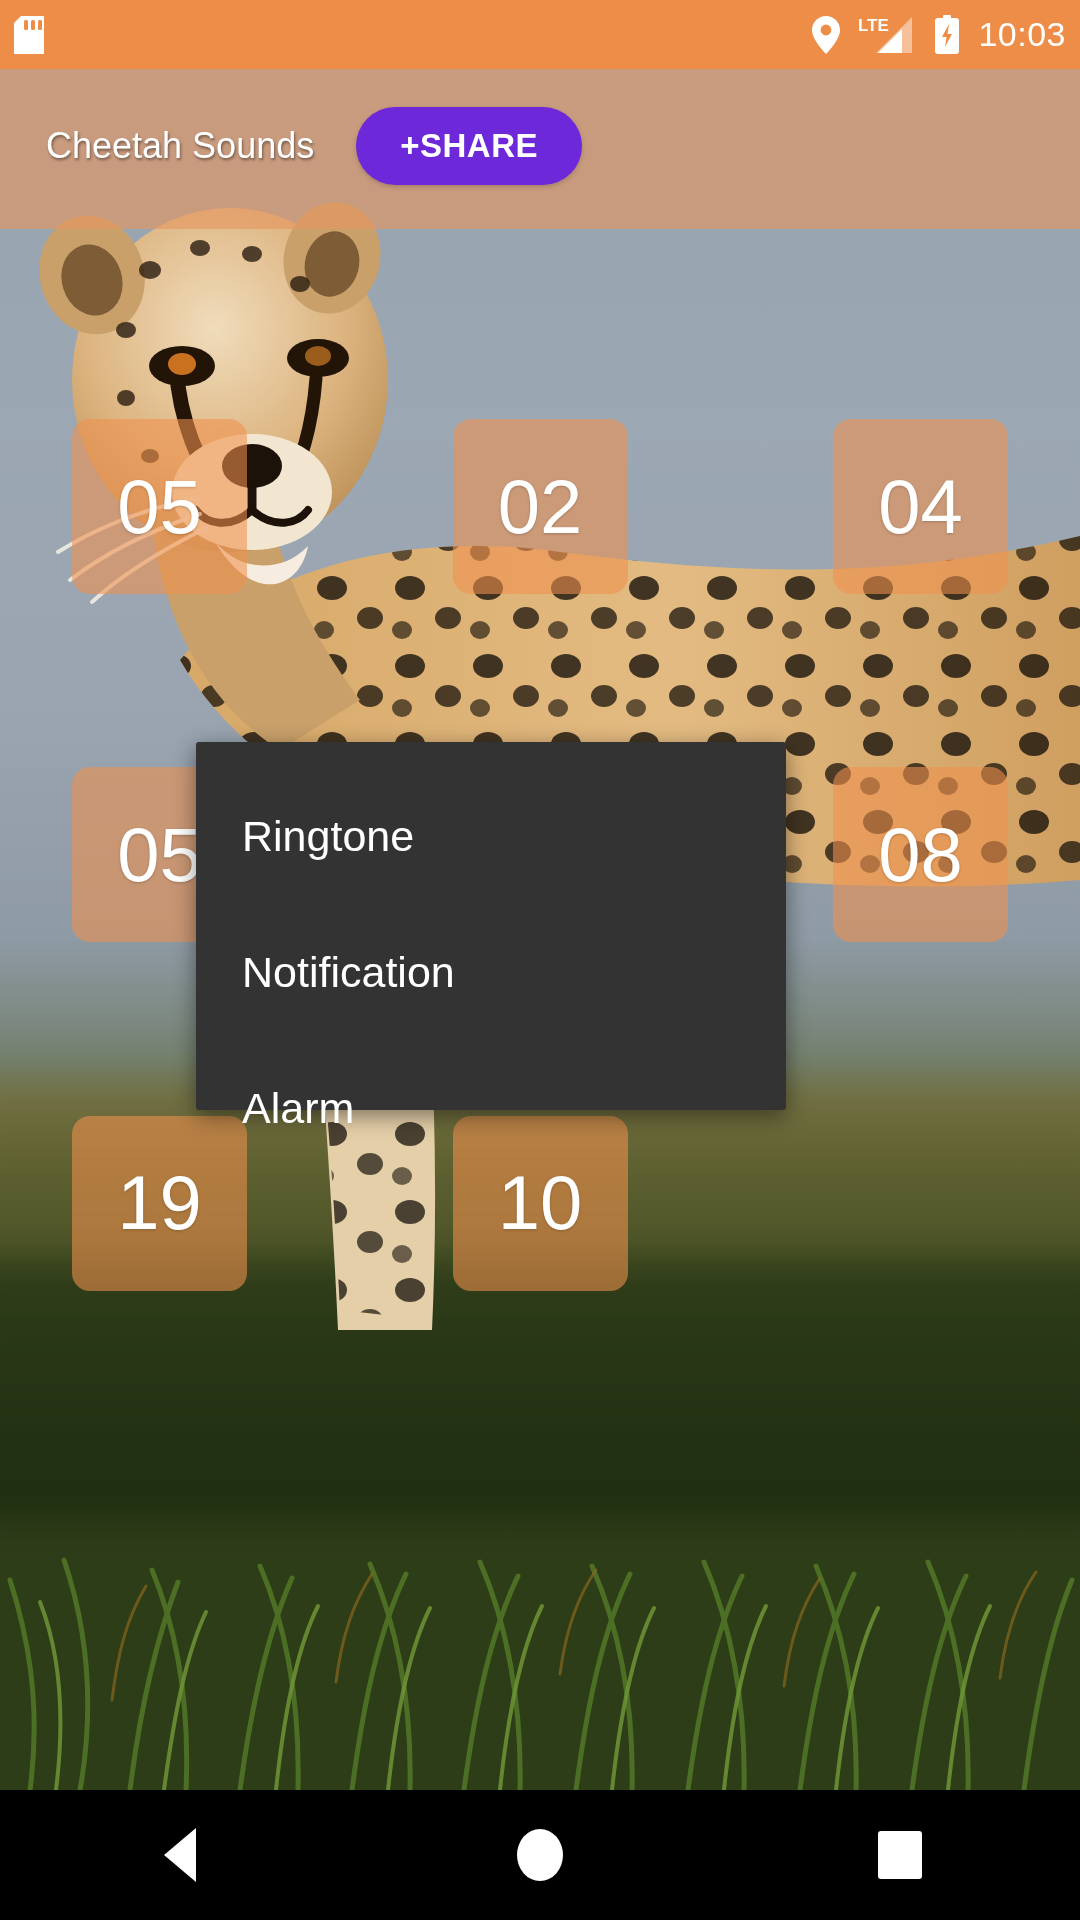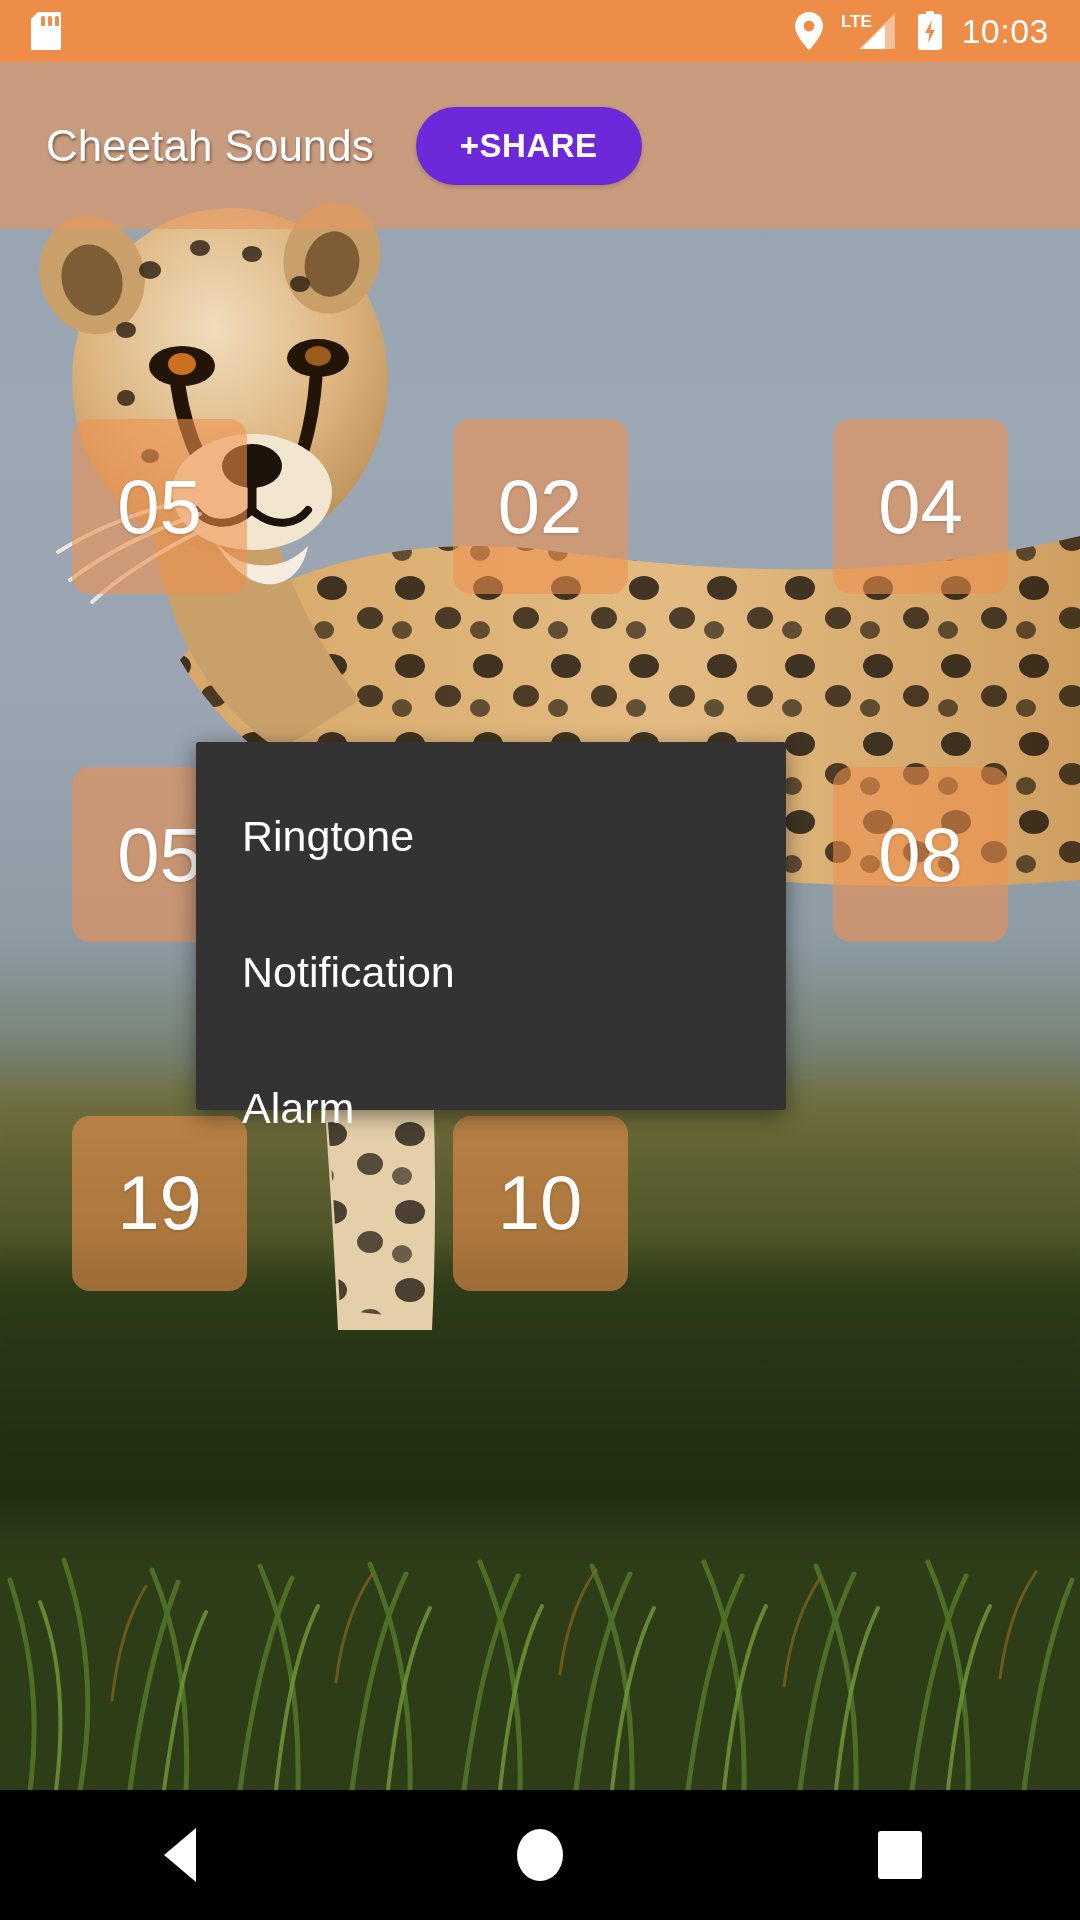--- a/index.html
+++ b/index.html
@@ -39,39 +39,39 @@
   
   .grass { position:absolute; left:0; bottom:0; width:1080px; height:560px;
     overflow:hidden; }
   .grass svg { position:absolute; left:0; bottom:0; }
 
   
   .cheetah { position:absolute; left:0; top:180px; width:1080px; height:1260px; }
 
   
   .statusbar {
-    position:absolute; left:0; top:0; width:1080px; height:62px;
+    position:absolute; left:0; top:0; width:1080px; height:69px;
     background:#ee8d47;
-    display:flex; align-items:center; padding:0 31px;
+    display:flex; align-items:center; padding:0 14px;
     z-index:40;
   }
   .sb-left { display:flex; align-items:center; gap:10px; }
   .sb-right { margin-left:auto; display:flex; align-items:center; gap:18px; }
   .sb-icon { display:flex; align-items:center; }
   .clock { color:#fff; font-size:34px; letter-spacing:.5px; font-weight:400;text-align:center; }
 
   
   .appbar {
     position:absolute; left:0; top:62px; width:1080px; height:167px;
     background:rgba(230,150,95,.62);
     display:flex; align-items:center; padding:0 46px;
     z-index:30;
   }
   .app-title {
-    color:#fff; font-size:44px; font-weight:400;
+    color:#fff; font-size:36px; font-weight:400;
     text-shadow:1px 2px 3px rgba(0,0,0,.45);
     white-space:nowrap;
   }
   .share-btn {
     margin-left:42px;
     background:#6d28d9;
     color:#fff; font-size:33px; font-weight:bold;
     letter-spacing:.5px;
     border:none; border-radius:60px;
     padding:20px 44px;

